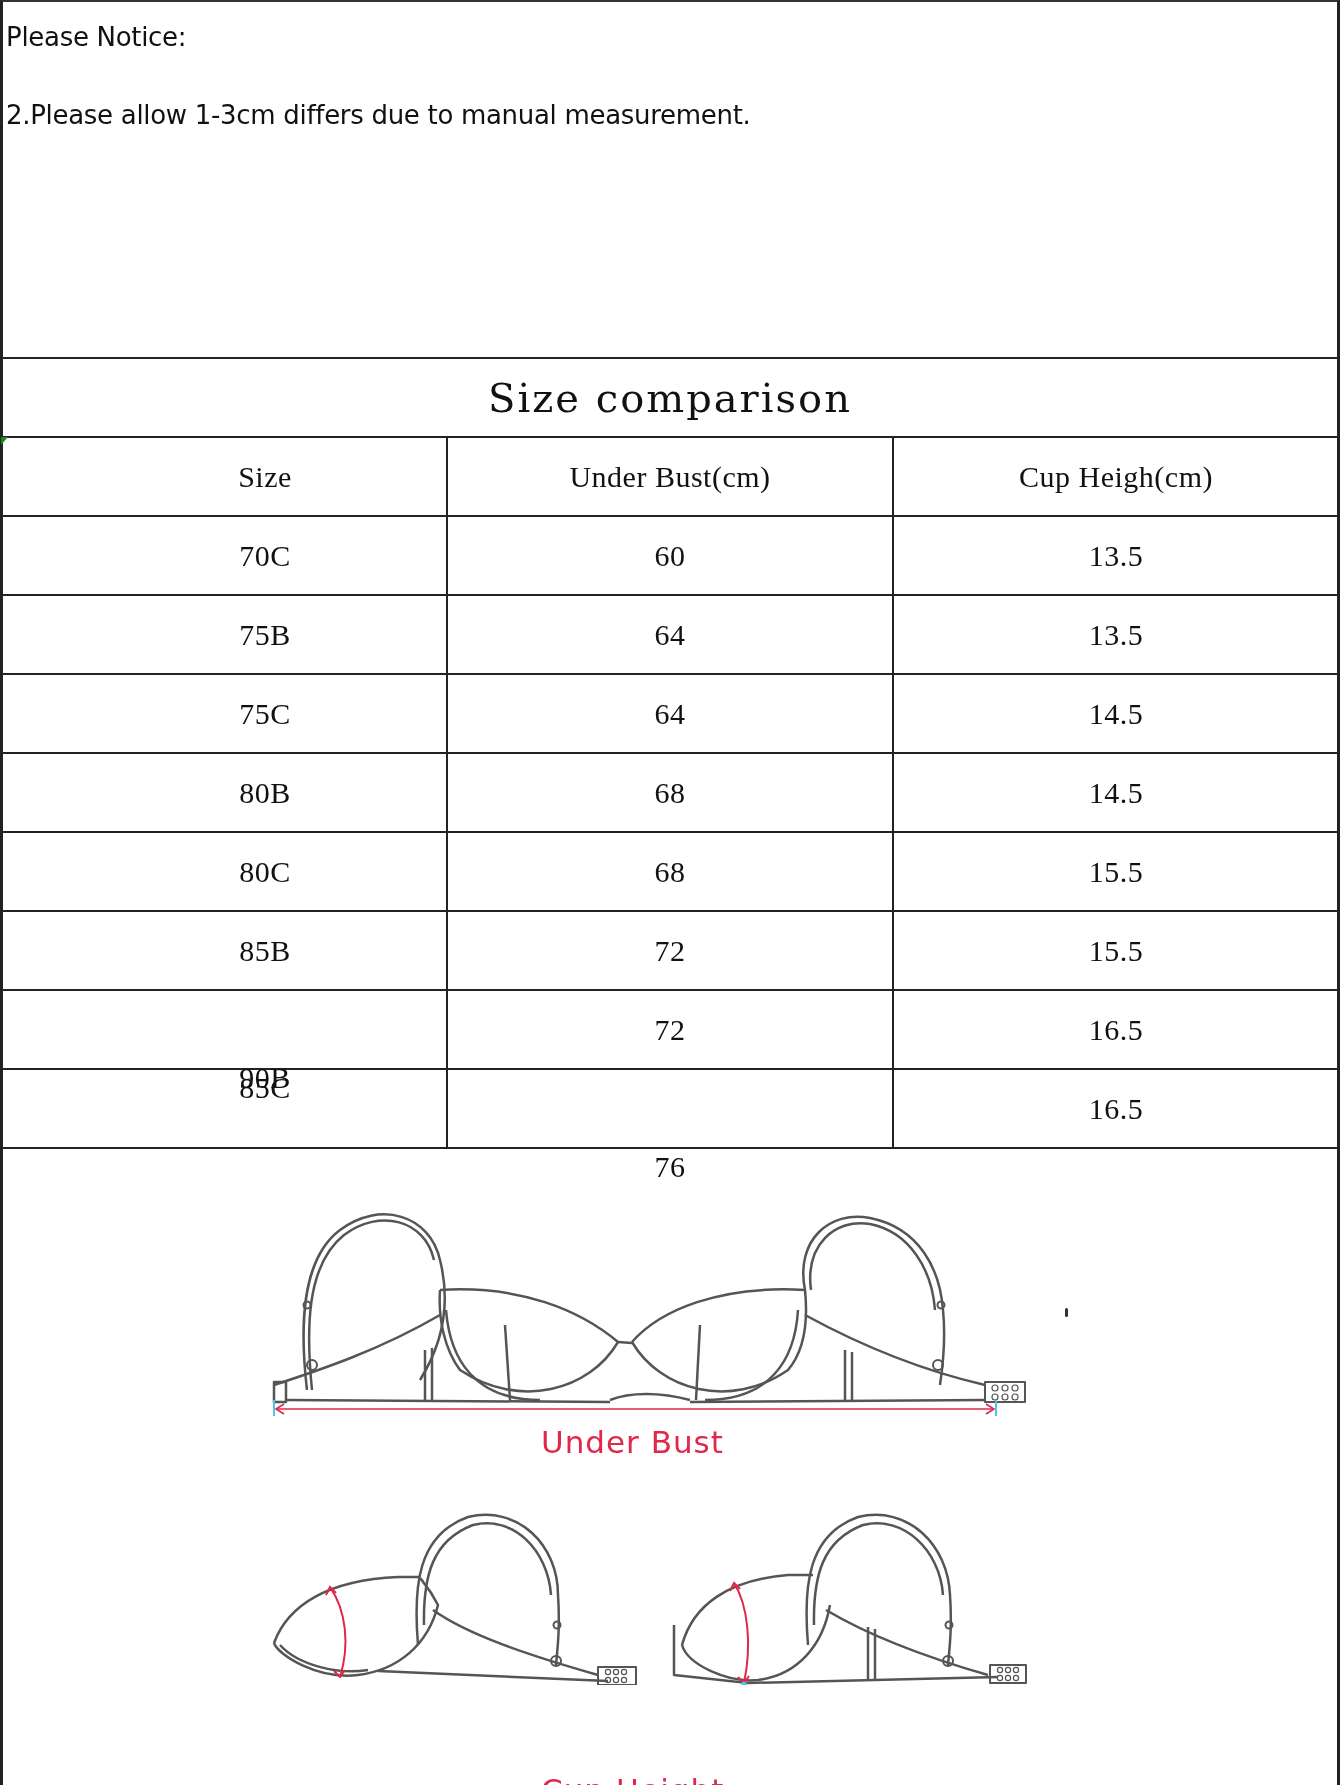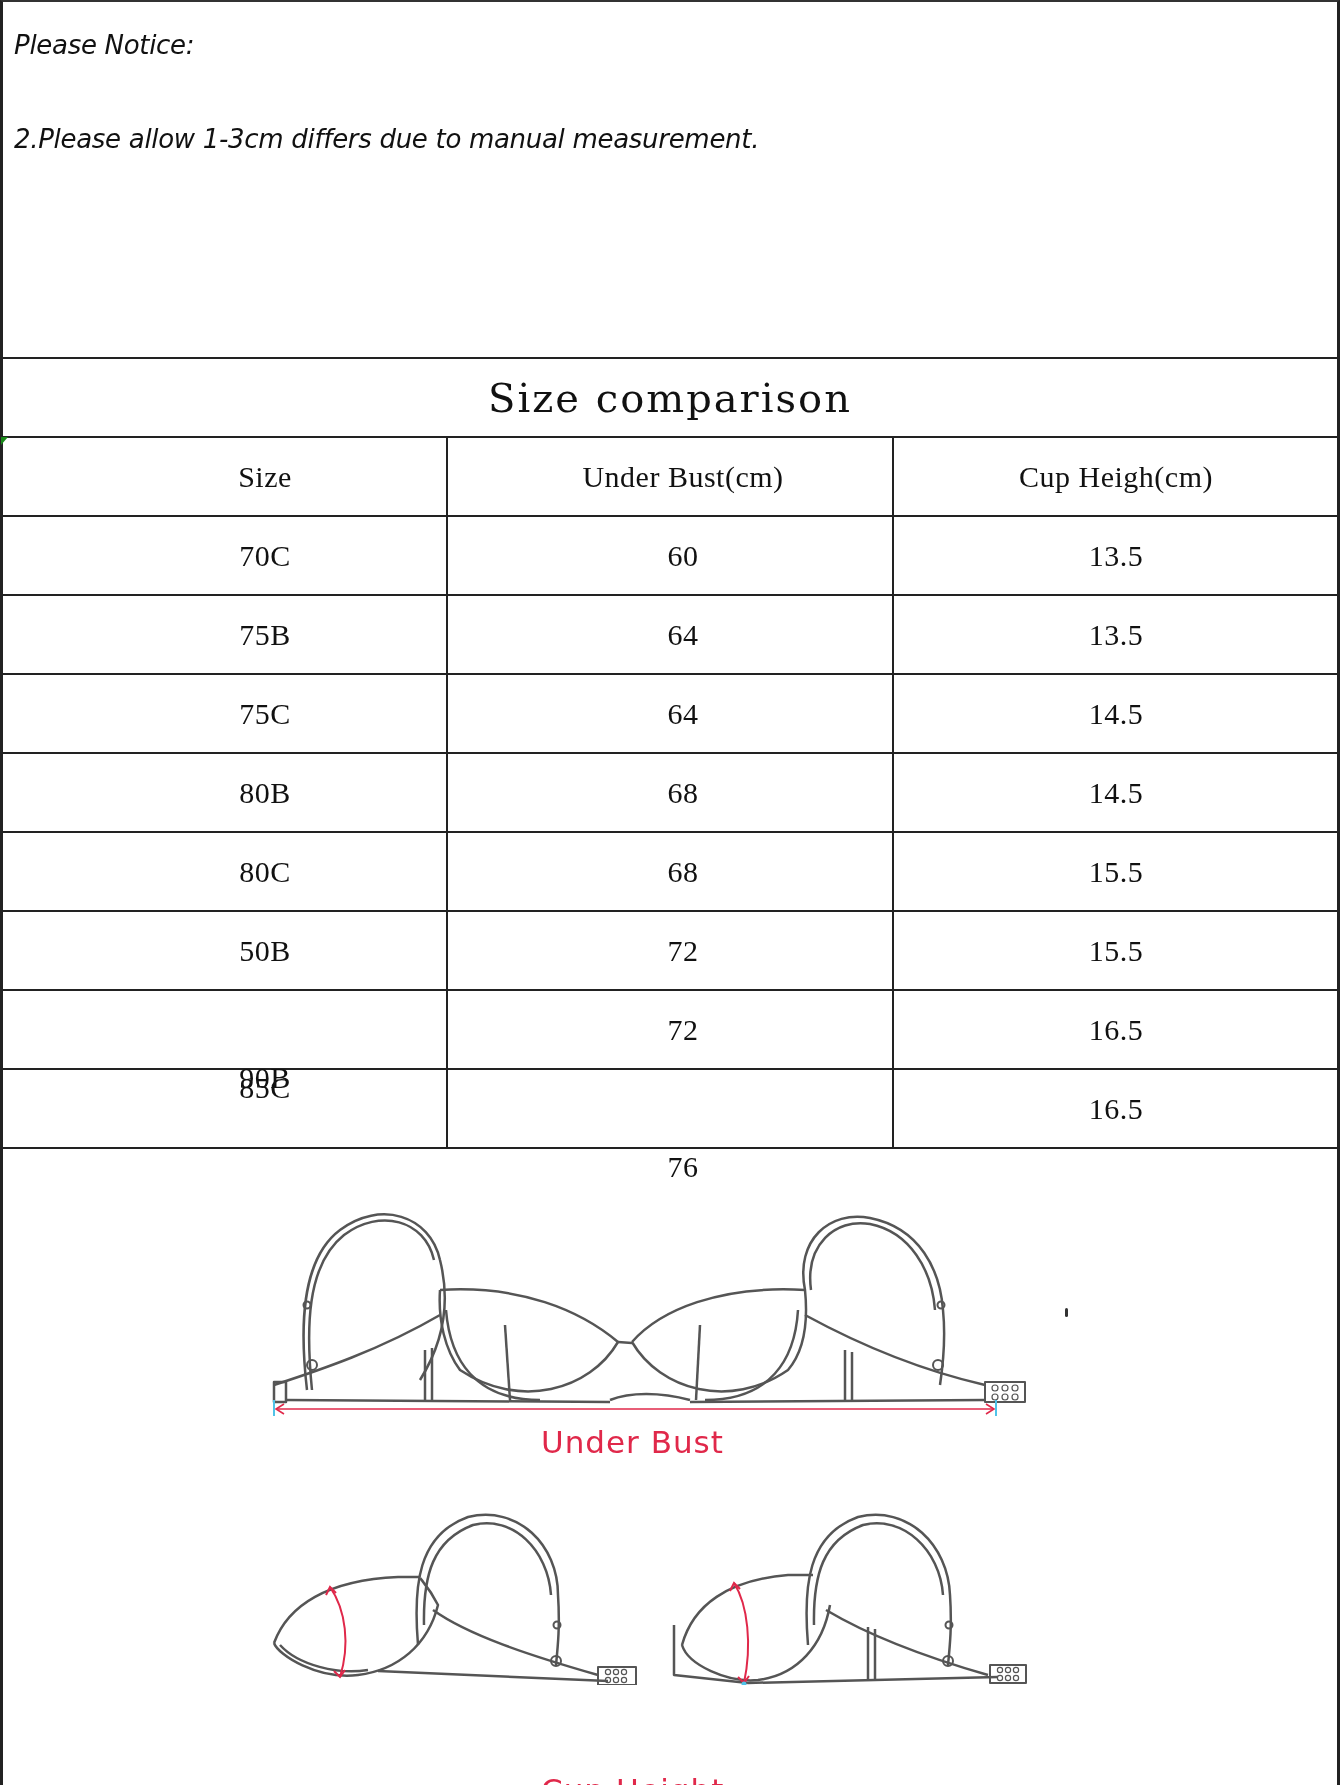--- a/index.html
+++ b/index.html
@@ -1,29 +1,29 @@
 <!DOCTYPE html>
 <html><head>
 <meta charset="utf-8">
 <style>
   html, body { margin:0; padding:0; background:#ffffff; }
   body { width:1340px; height:1785px; position:relative; overflow:hidden; }
   .frame { position:absolute; left:0; top:0; width:1340px; height:1785px; box-sizing:border-box;
            border-left:3px solid #222; border-right:3px solid #222; border-top:2px solid #333; }
   .notice { position:absolute; left:6px; top:18px; width:1328px; font-family:"DejaVu Sans", sans-serif;
             font-size:26px; color:#111; line-height:39px; letter-spacing:-0.3px; }
-  .notice p { margin:8px;font-style:italic; }
+  .notice p { margin:0; }
   .notice .gap { height:39px; }
   .hline { position:absolute; left:0; width:1340px; height:2px; background:#222; }
   .vline { position:absolute; width:2px; background:#222; }
   .title { position:absolute; left:0; top:359px; width:1340px; height:77px; display:flex; align-items:center;
            justify-content:center; font-family:"DejaVu Serif", serif; font-size:40px; color:#111; letter-spacing:2px; }
   .cell { position:absolute; display:flex; align-items:center; justify-content:center;
           font-family:"Liberation Serif", "DejaVu Serif", serif; font-size:30px; color:#111; height:79px; letter-spacing:0.5px; }
-  .col0 { left:0; width:446px;margin-left:42px; } .col1 { left:447px; width:446px;padding-left:13px; } .col2 { left:894px; width:444px; }
+  .col0 { left:0; width:446px;margin-left:42px; } .col1 { left:447px; width:446px; } .col2 { left:894px; width:444px; }
   .green-mark { position:absolute; left:1px; top:437px; width:0; height:0; border-top:8px solid #1a8a1a; border-right:7px solid transparent; }
   .speck { position:absolute; left:1065px; top:1308px; width:3px; height:9px; background:#333; border-radius:2px; }
   .label-red { position:absolute; font-family:"DejaVu Sans", sans-serif; color:#e0284a; font-size:31px; letter-spacing:1px; }
   svg { position:absolute; }
 </style>
 </head>
 <body>
 
 <div class="frame"></div>
 
@@ -78,21 +78,21 @@
     <div class="cell col0" style="top:753px">80B</div>
     <div class="cell col1" style="top:753px">68</div>
     <div class="cell col2" style="top:753px">14.5</div>
   </div>
   <div>
     <div class="cell col0" style="top:832px">80C</div>
     <div class="cell col1" style="top:832px">68</div>
     <div class="cell col2" style="top:832px">15.5</div>
   </div>
   <div>
-    <div class="cell col0" style="top:911px">50B</div>
+    <div class="cell col0" style="top:911px">85B</div>
     <div class="cell col1" style="top:911px">72</div>
     <div class="cell col2" style="top:911px">15.5</div>
   </div>
   <div>
     <div class="cell col0" style="top:1048px">85C</div>
     <div class="cell col1" style="top:990px">72</div>
     <div class="cell col2" style="top:990px">16.5</div>
   </div>
   <div>
     <div class="cell col0" style="top:1038px">90B</div>

